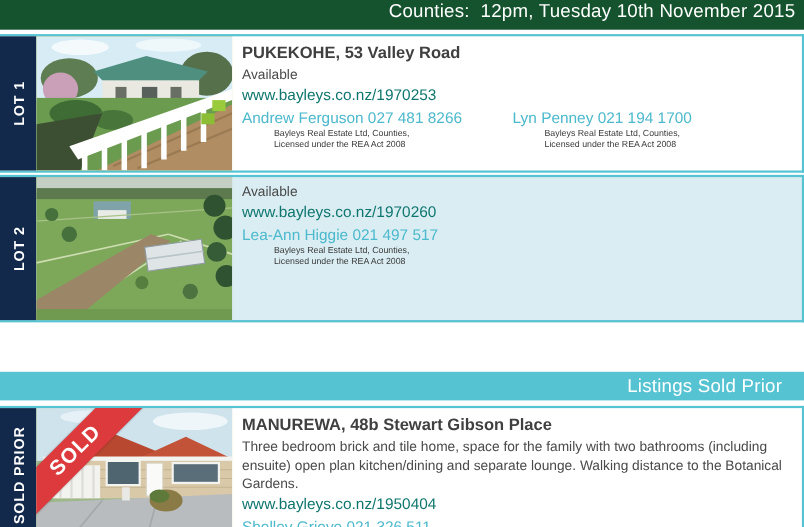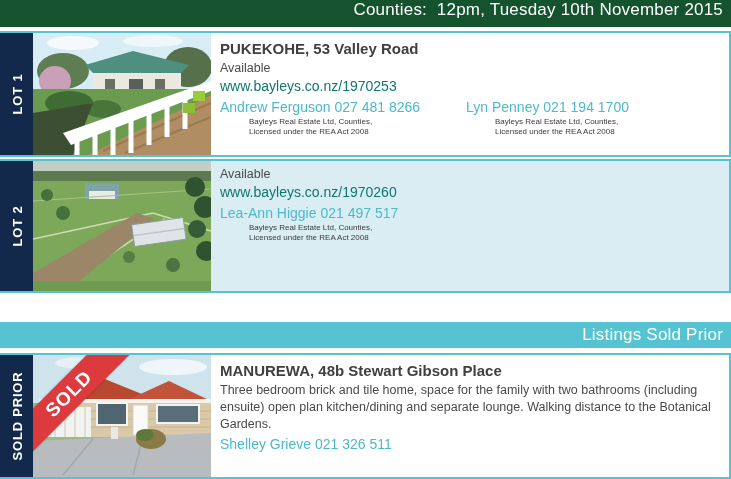--- a/index.html
+++ b/index.html
@@ -52,23 +52,23 @@
 
   .agents { display:flex; margin-top:3px; }
   .agent  { width:246px; }
   .agent:last-child { width:auto; }
   .agent-name { font-size:14px; font-weight:normal; color:#4cb9cc; line-height:1.15; }
   .tiny  { font-size:8px; color:#3a3a3a; line-height:1.25; margin-top:2px; }
   .tiny div { white-space:nowrap;margin-left:29px; }
 
   
   .sold-bar {
-    margin-top:29px; height:26px; background:#55c3d2; color:#ffffff;
+    margin-top:45px; height:26px; background:#55c3d2; color:#ffffff;
     display:flex; align-items:center; justify-content:flex-end;
-    padding-right:8px; font-size:17px; letter-spacing:0.2px;
+    padding-right:20px; font-size:17px; letter-spacing:0.2px;
   }
 </style>
 </head>
 <body>
 
 <div class="auction-bar">
   <span>Counties:  12pm, Tuesday 10th November 2015</span>
 </div>
 
 <div class="card card1">
@@ -209,20 +209,21 @@
       <line x1="100" y1="120" x2="110" y2="82" stroke="#a5a8aa" stroke-width="1.5"></line>
       <ellipse cx="118" cy="84" rx="15" ry="10" fill="#8a7a45"></ellipse>
       <ellipse cx="112" cy="80" rx="9" ry="6" fill="#5e7a3a"></ellipse>
       <rect x="78" y="72" width="7" height="12" fill="#e8e8e4"></rect>
     </svg>
     <div class="ribbon">SOLD</div>
   </div>
   <div class="content">
     <div class="title">MANUREWA, 48b Stewart Gibson Place</div>
     <div class="desc">Three bedroom brick and tile home, space for the family with two bathrooms (including ensuite) open plan kitchen/dining and separate lounge. Walking distance to the Botanical Gardens.</div>
+    <div class="url">www.bayleys.co.nz/1950404</div>
     <div class="agents">
       <div class="agent">
         <div class="agent-name">Shelley Grieve 021 326 511</div>
 
       </div>
     </div>
   </div>
 </div>
 
 </body></html>

